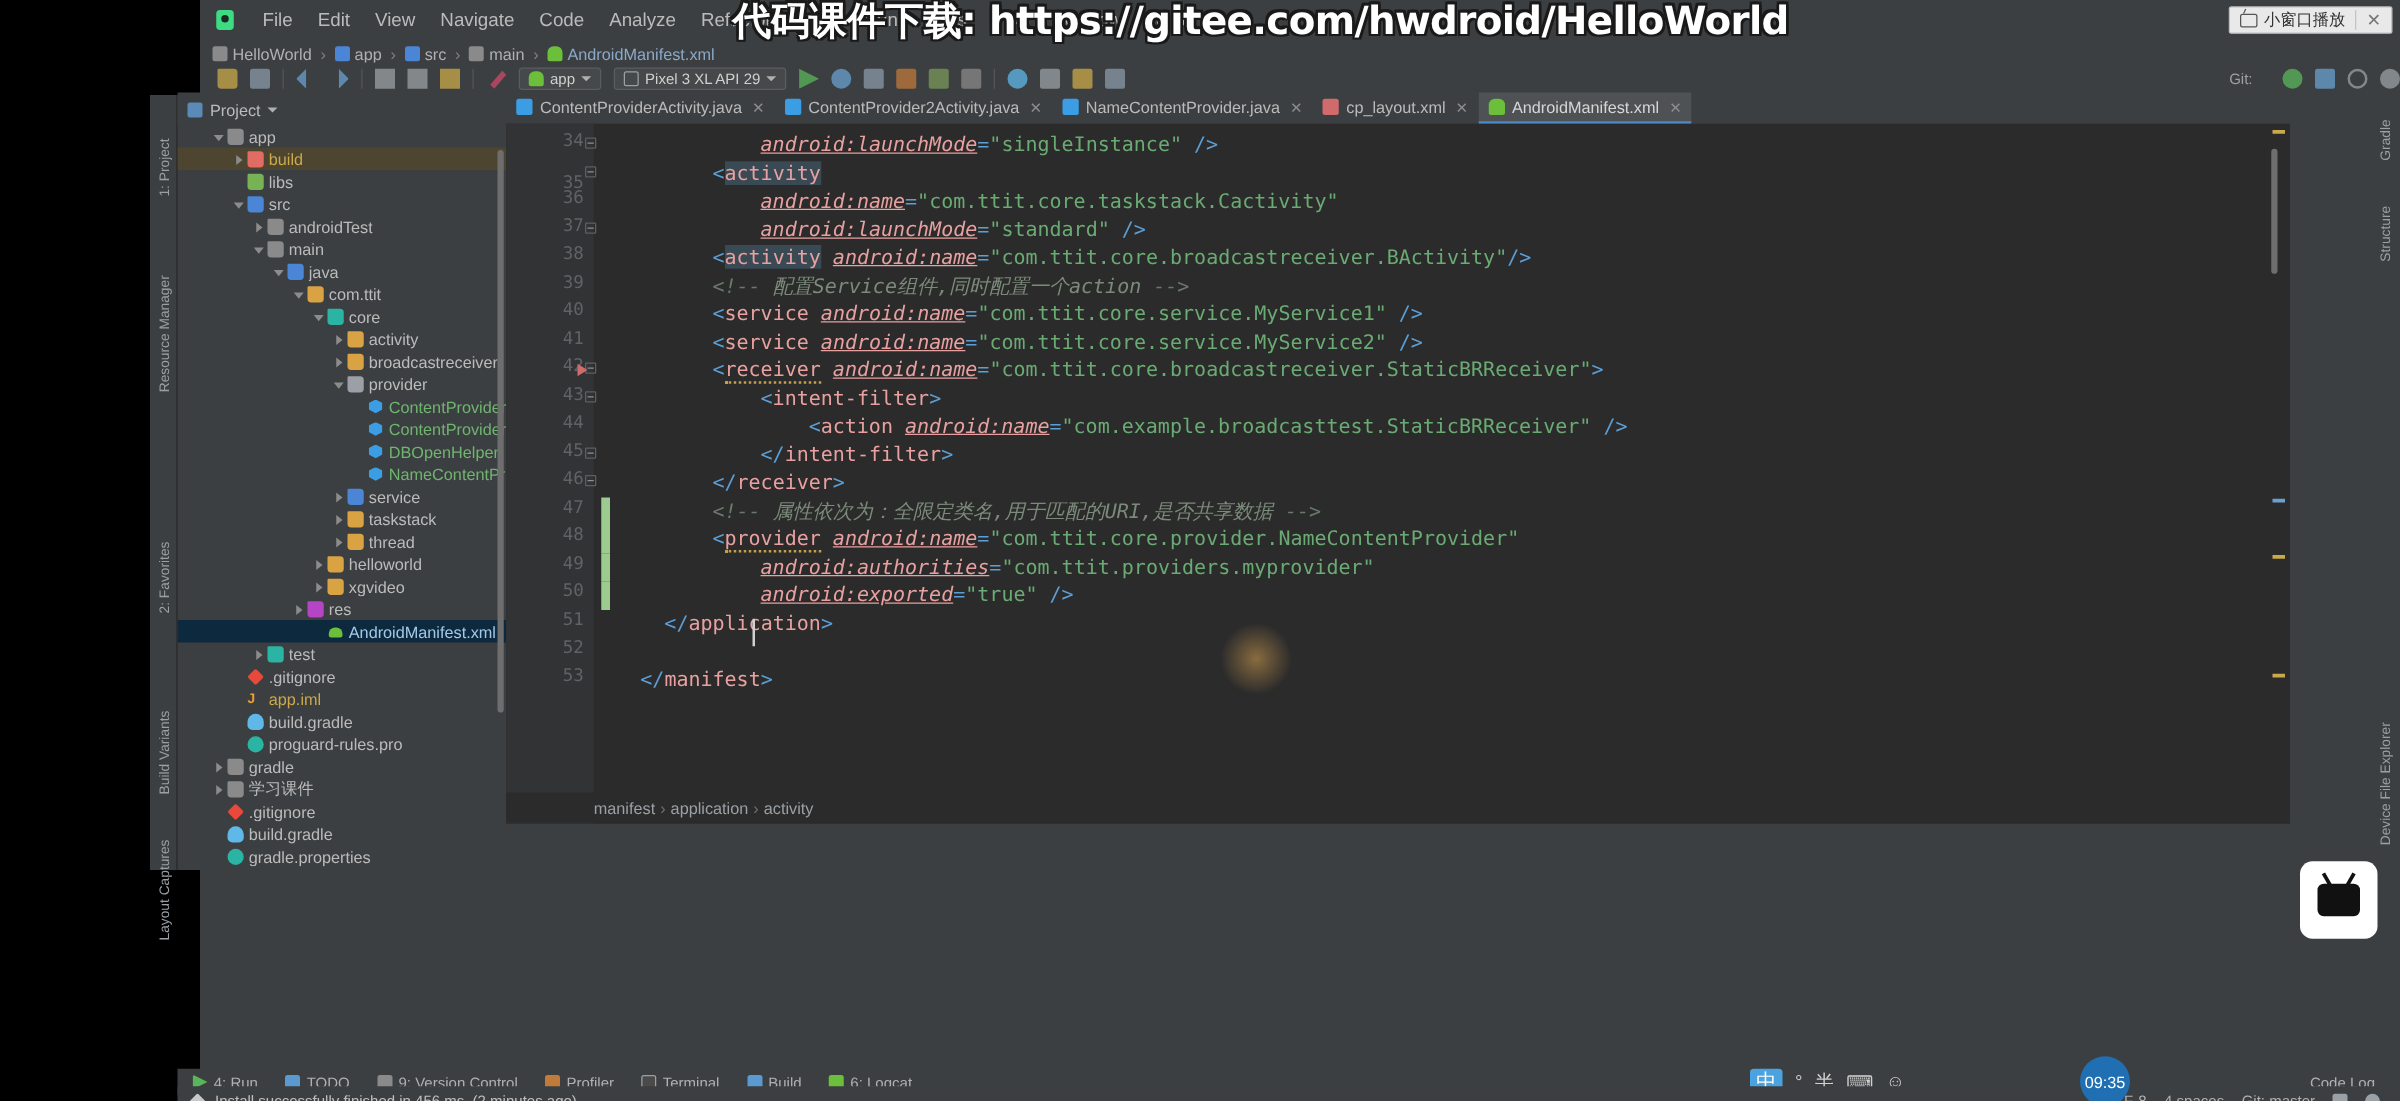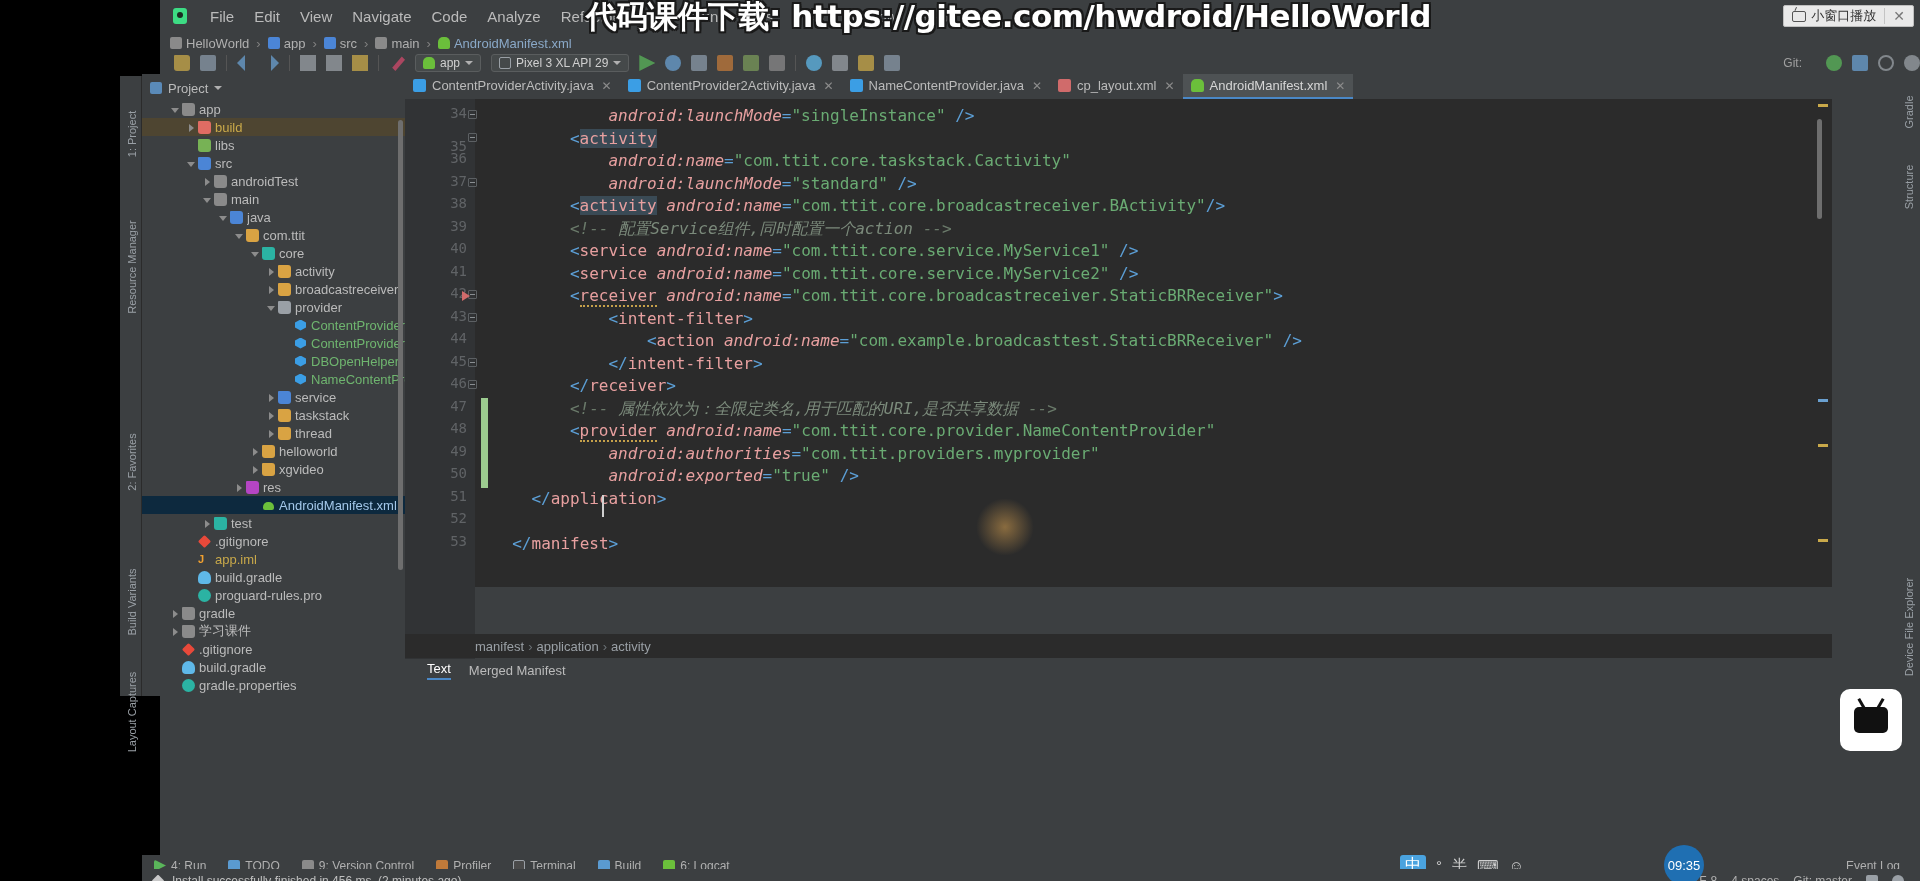--- a/index.html
+++ b/index.html
@@ -93,38 +93,38 @@
   
   .tabs { position:absolute; left:405px; top:74px; width:1427px; height:25px;
           background:#3c3f41; display:flex; align-items:stretch; font-size:13px; }
   .tab { display:flex; align-items:center; gap:6px; padding:0 8px; color:#bbbbbb;
          border-bottom:2px solid transparent; white-space:nowrap; }
   .tab.active { background:#4e5254; border-bottom:2px solid #4a88c7; color:#d6d6d6; }
   .tab .x { color:#8d8d8d; font-size:12px; margin-left:2px; }
   .tab .ic { margin-right:0; }
 
   
-  .editor { position:absolute; left:405px; top:99px; width:1427px; height:488px; background:#2b2b2b; }
+  .editor { position:absolute; left:405px; top:99px; width:1427px; height:560px; background:#2b2b2b; }
   .gutter { position:absolute; left:0; top:0; width:70px; height:560px; background:#313335; }
   .ln { position:absolute; right:8px; color:#606366; font-size:14px;
         font-family:"DejaVu Sans Mono", monospace; }
   .fold { position:absolute; left:62px; width:12px; height:12px; }
   .fold .sq { position:absolute; left:1px; top:1px; width:9px; height:9px;
               border:1px solid #5c6063; border-radius:1px; }
   .fold .sq::after { content:""; position:absolute; left:1px; top:3px; width:5px; height:1px; background:#8a8f92; }
   .runtri { position:absolute; left:57px; width:0;height:0;
             border-left:8px solid #d06b6b; border-top:5px solid transparent; border-bottom:5px solid transparent; }
   .chgbar { position:absolute; left:76px; width:7px; background:#9ccb8f; }
   .code { position:absolute; left:88px; top:0; width:1340px; height:560px;
           font-family:"DejaVu Sans Mono", monospace; font-size:16px; line-height:22.5px;
           white-space:pre; }
   .cl { position:absolute; left:0; white-space:pre; }
   .k { color:#5c9fd6; }          
   .tag { color:#e8a0a0; }        
-  .attr { color:#e8a0a0; font-style:italic; }
+  .attr { color:#e8a0a0; font-style:italic;text-decoration:underline; }
   .str { color:#6aab73; }
   .cmt { color:#6a7a6a; font-style:italic; }
   .cmt-cn { color:#7b8a7b; font-style:italic; }
   .hl { background:#3a4a55; }
   .underline-wav { border-bottom:2px dotted #c5a04a; }
 
   .caret-blk { position:absolute; left:197px; top:396px; width:2px; height:22px; background:#d0d0d0; }
   .mouse-blob { position:absolute; left:570px; top:400px; width:60px; height:56px;
                 background:radial-gradient(circle, rgba(214,160,80,.55) 0%, rgba(214,160,80,0) 70%); }
 
@@ -611,24 +611,20 @@
   </div>
 
   <div class="ed-crumbs">
     <span>manifest</span>
     <span class="sep">›</span>
     <span>application</span>
     <span class="sep">›</span>
     <span>activity</span>
   </div>
 
-  <div class="dt-tabs">
-    <span class="on">Text</span>
-    <span>Merged Manifest</span>
-  </div>
 
   <div class="botbar">
     <span class="item">
       <span class="mini-ic" style="background:#5ab55a;clip-path:polygon(0 0,100% 50%,0 100%)"></span>
       <span>4: Run</span>
       </span>
     <span class="item">
       <span class="mini-ic" style="background:#5a9ad0;border-radius:2px"></span>
       <span>TODO</span>
       </span>
@@ -646,21 +642,21 @@
       </span>
     <span class="item">
       <span class="mini-ic" style="background:#5a9ad0;border-radius:2px"></span>
       <span>Build</span>
       </span>
     <span class="item">
       <span class="mini-ic" style="background:#6bbf3b;border-radius:2px"></span>
       <span>6: Logcat</span>
       </span>
     <span class="item" style="position:absolute;right:20px;">
-      <span>Event Log</span>
+      <span>Code Log</span>
       </span>
   </div>
 
   <div class="ime">
     <span class="cn">中</span>
     <span class="glyph">°</span>
     <span class="glyph">半</span>
     <span class="glyph">⌨</span>
     <span class="glyph">☺</span>
   </div>

